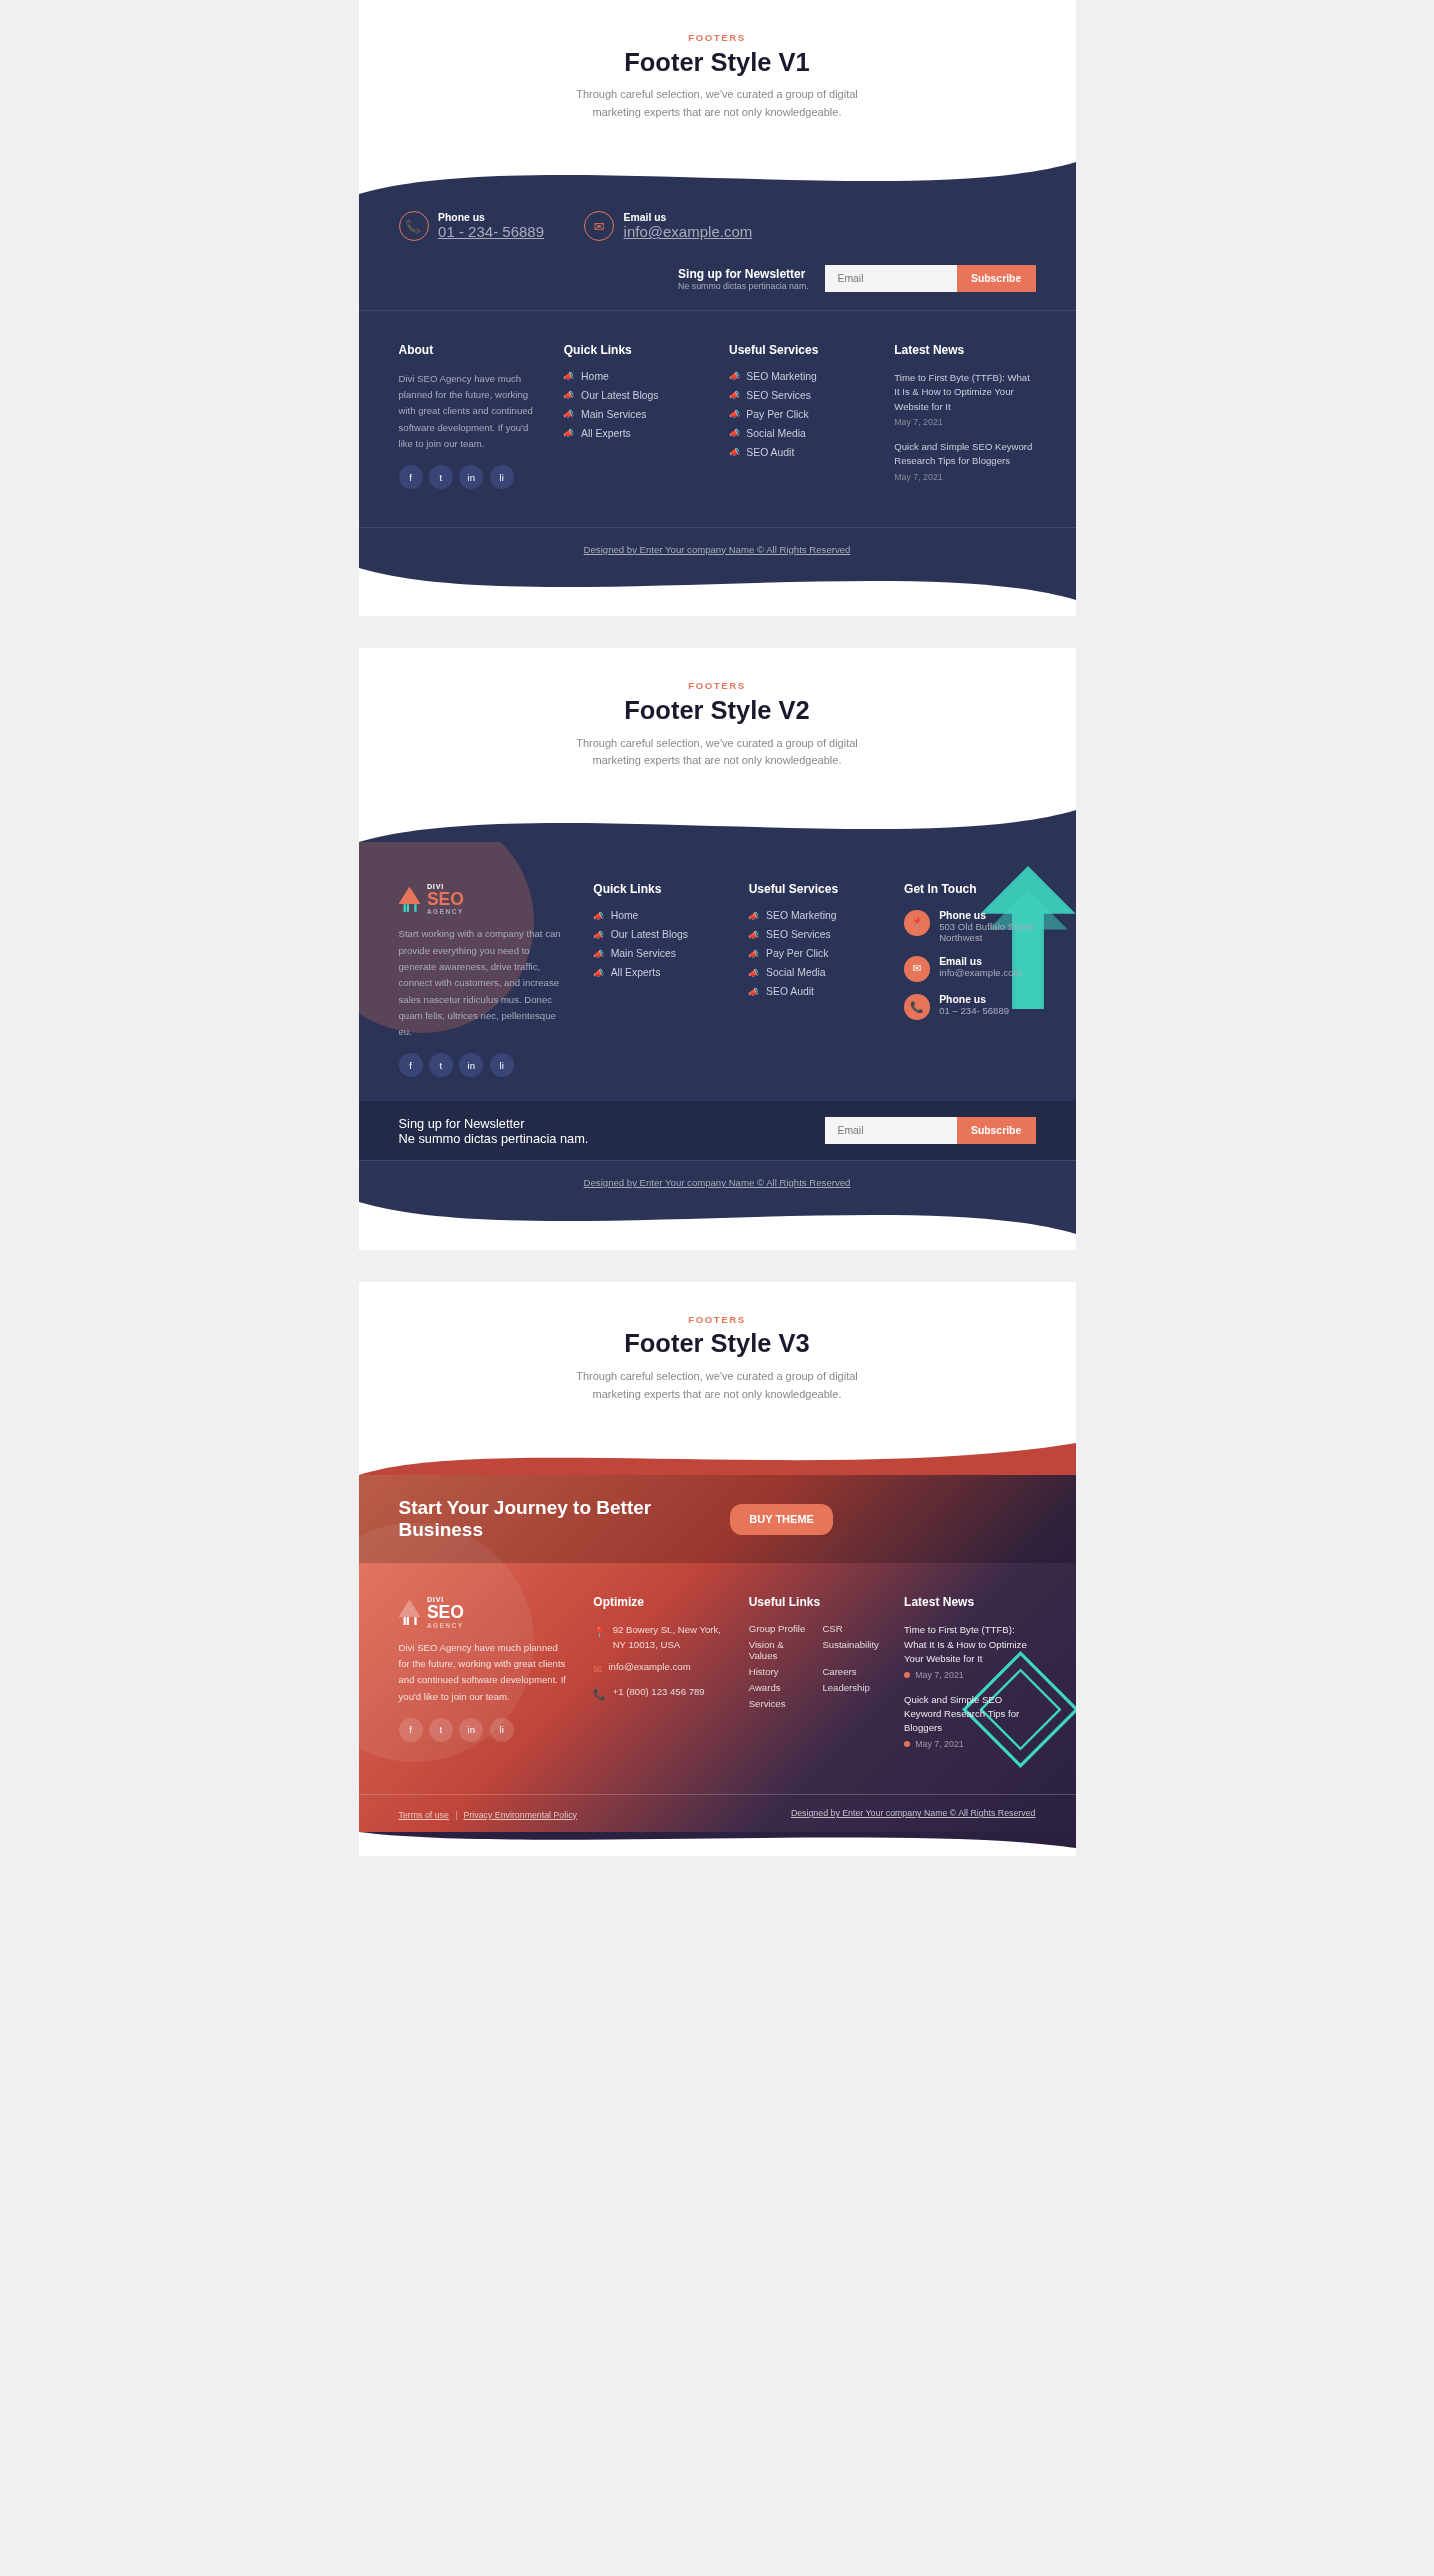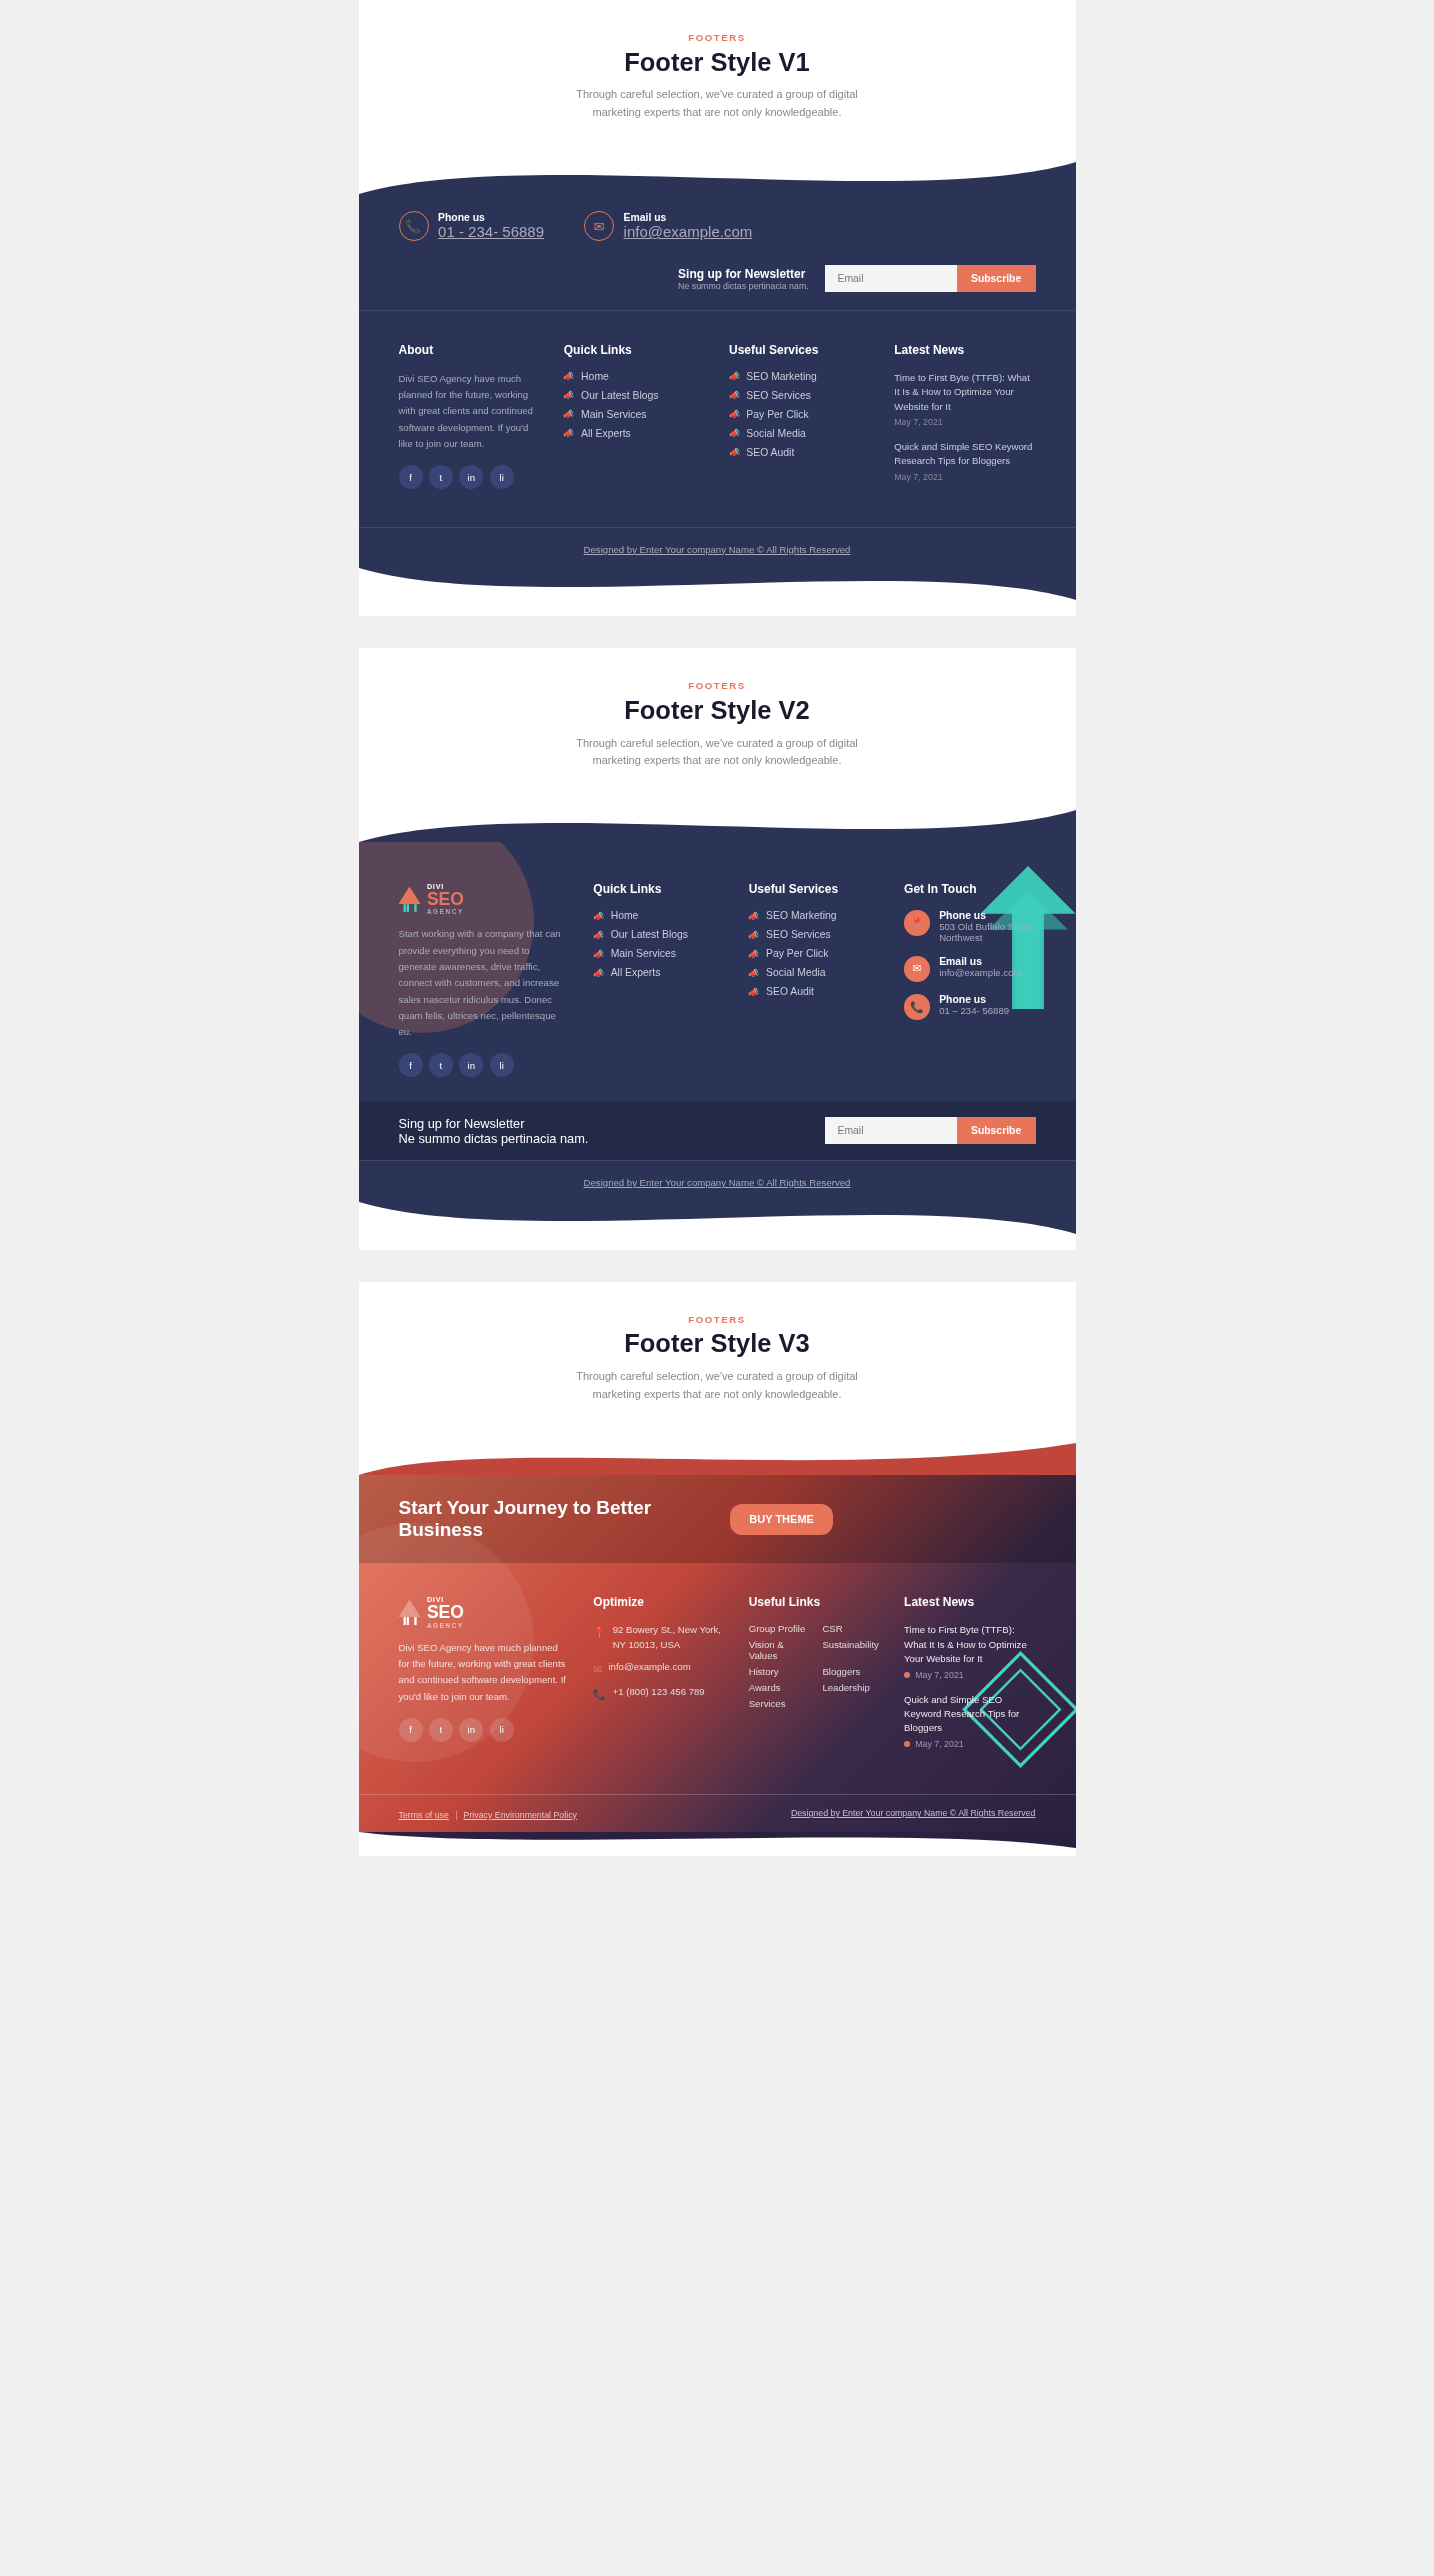--- a/index.html
+++ b/index.html
@@ -422,21 +422,21 @@
       </div>
 
       <div class="footer-col">
         <h4>Useful Links</h4>
         <div class="useful-links-v3">
           <a href="#">Group Profile</a>
           <a href="#">CSR</a>
           <a href="#">Vision &amp; Values</a>
           <a href="#">Sustainability</a>
           <a href="#">History</a>
-          <a href="#">Bloggers</a>
+          <a href="#">Careers</a>
           <a href="#">Awards</a>
           <a href="#">Leadership</a>
           <a href="#">Services</a>
         </div>
       </div>
 
       <div class="footer-col">
         <h4>Latest News</h4>
         <div class="news-item-v3">
           <a href="#">Time to First Byte (TTFB): What It Is &amp; How to Optimize Your Website for It</a>

